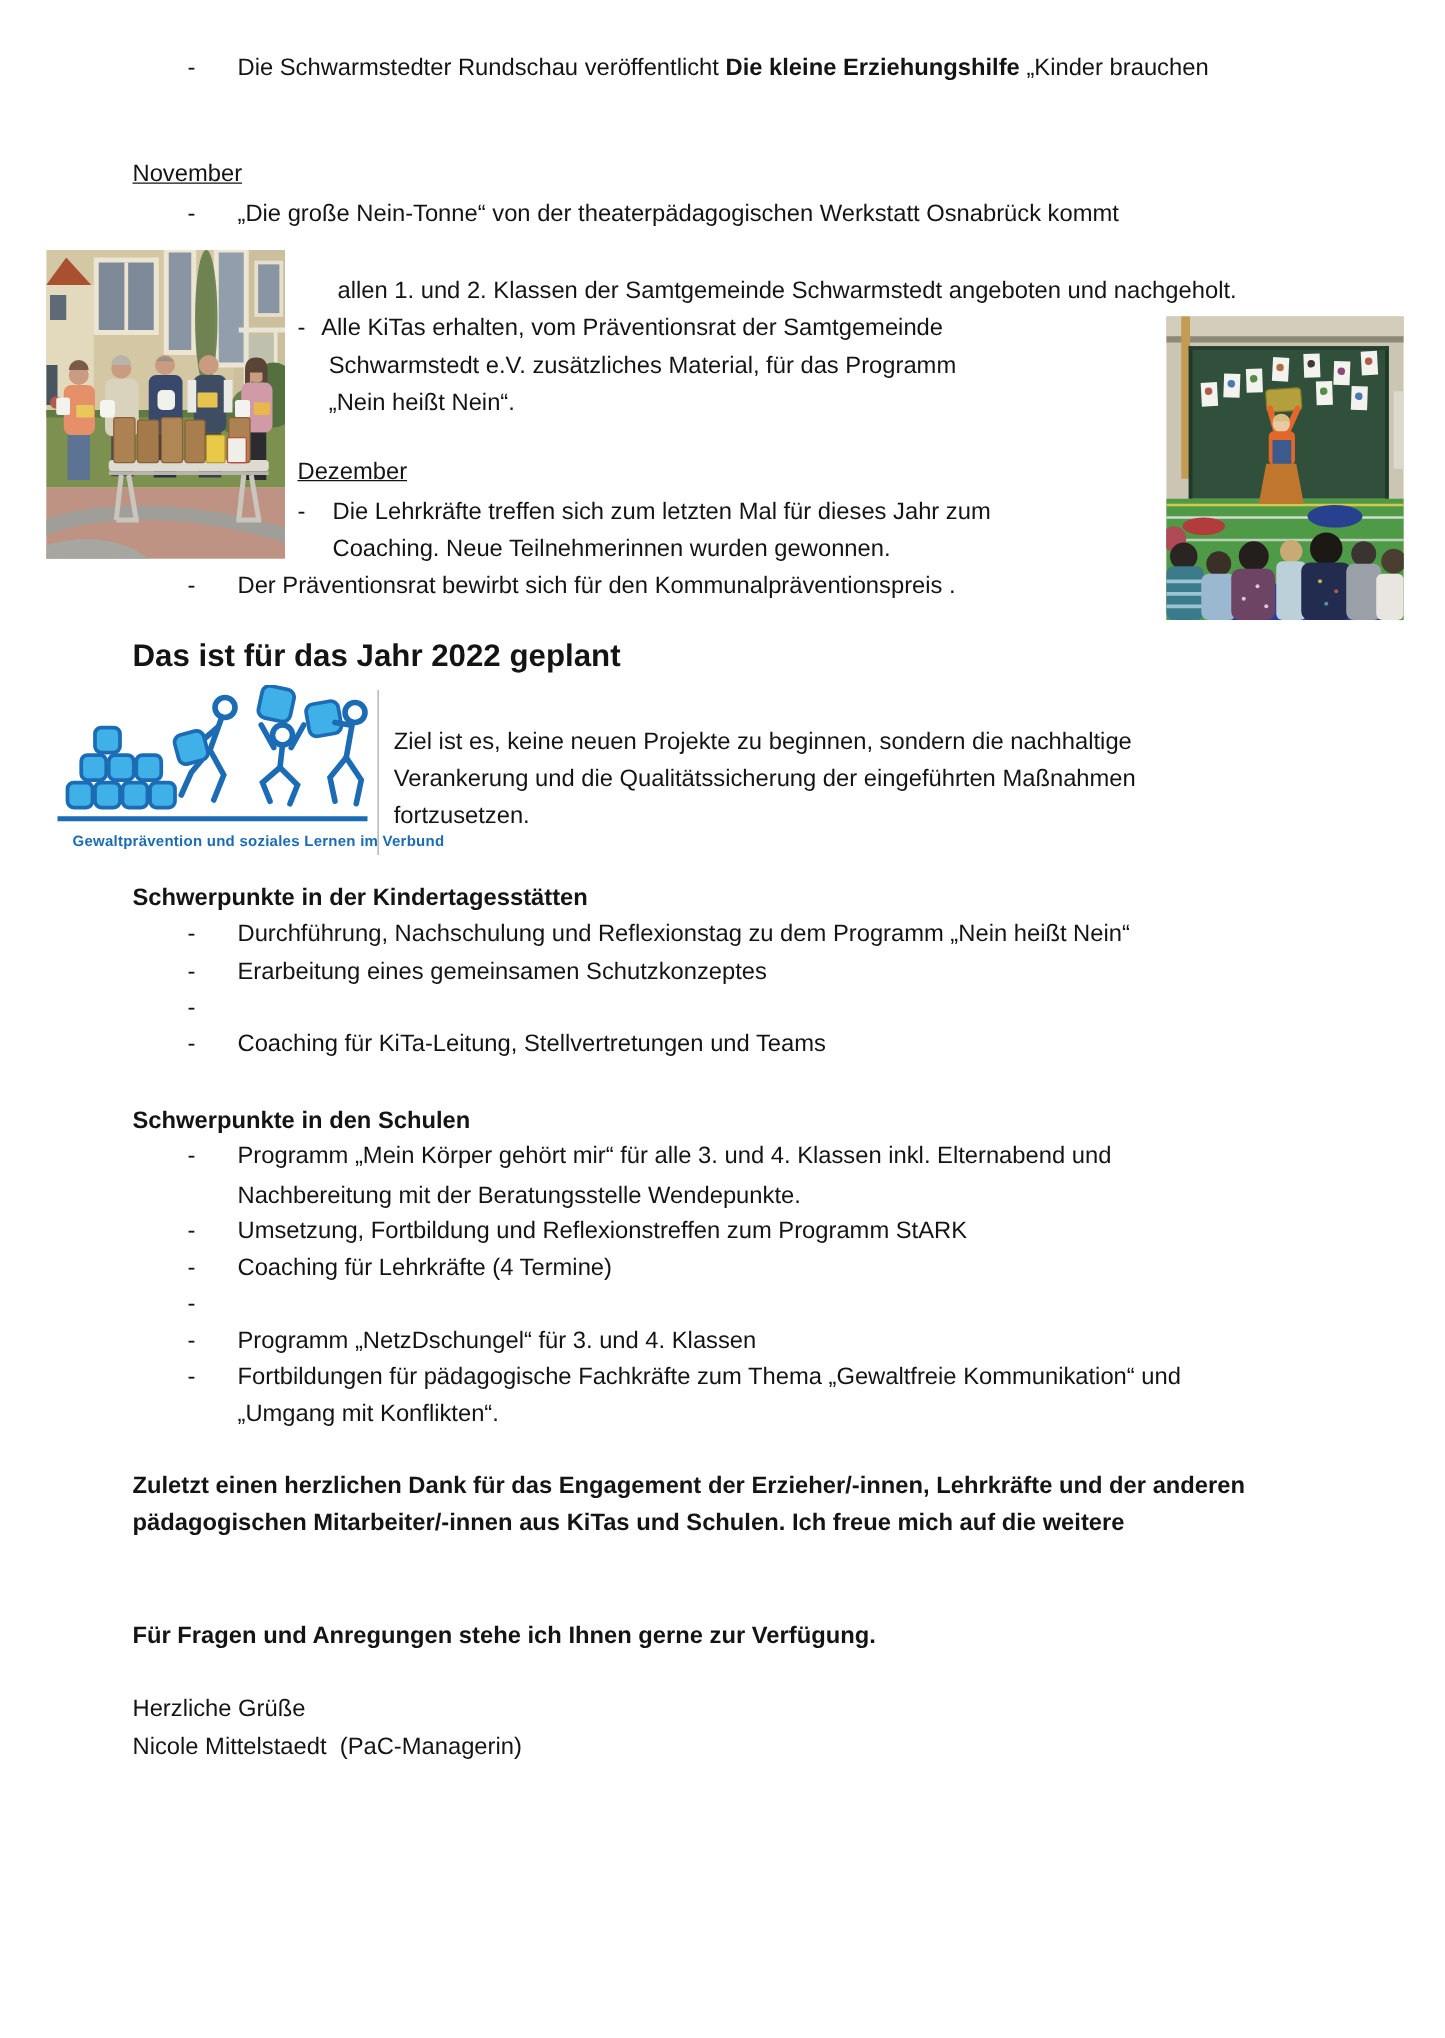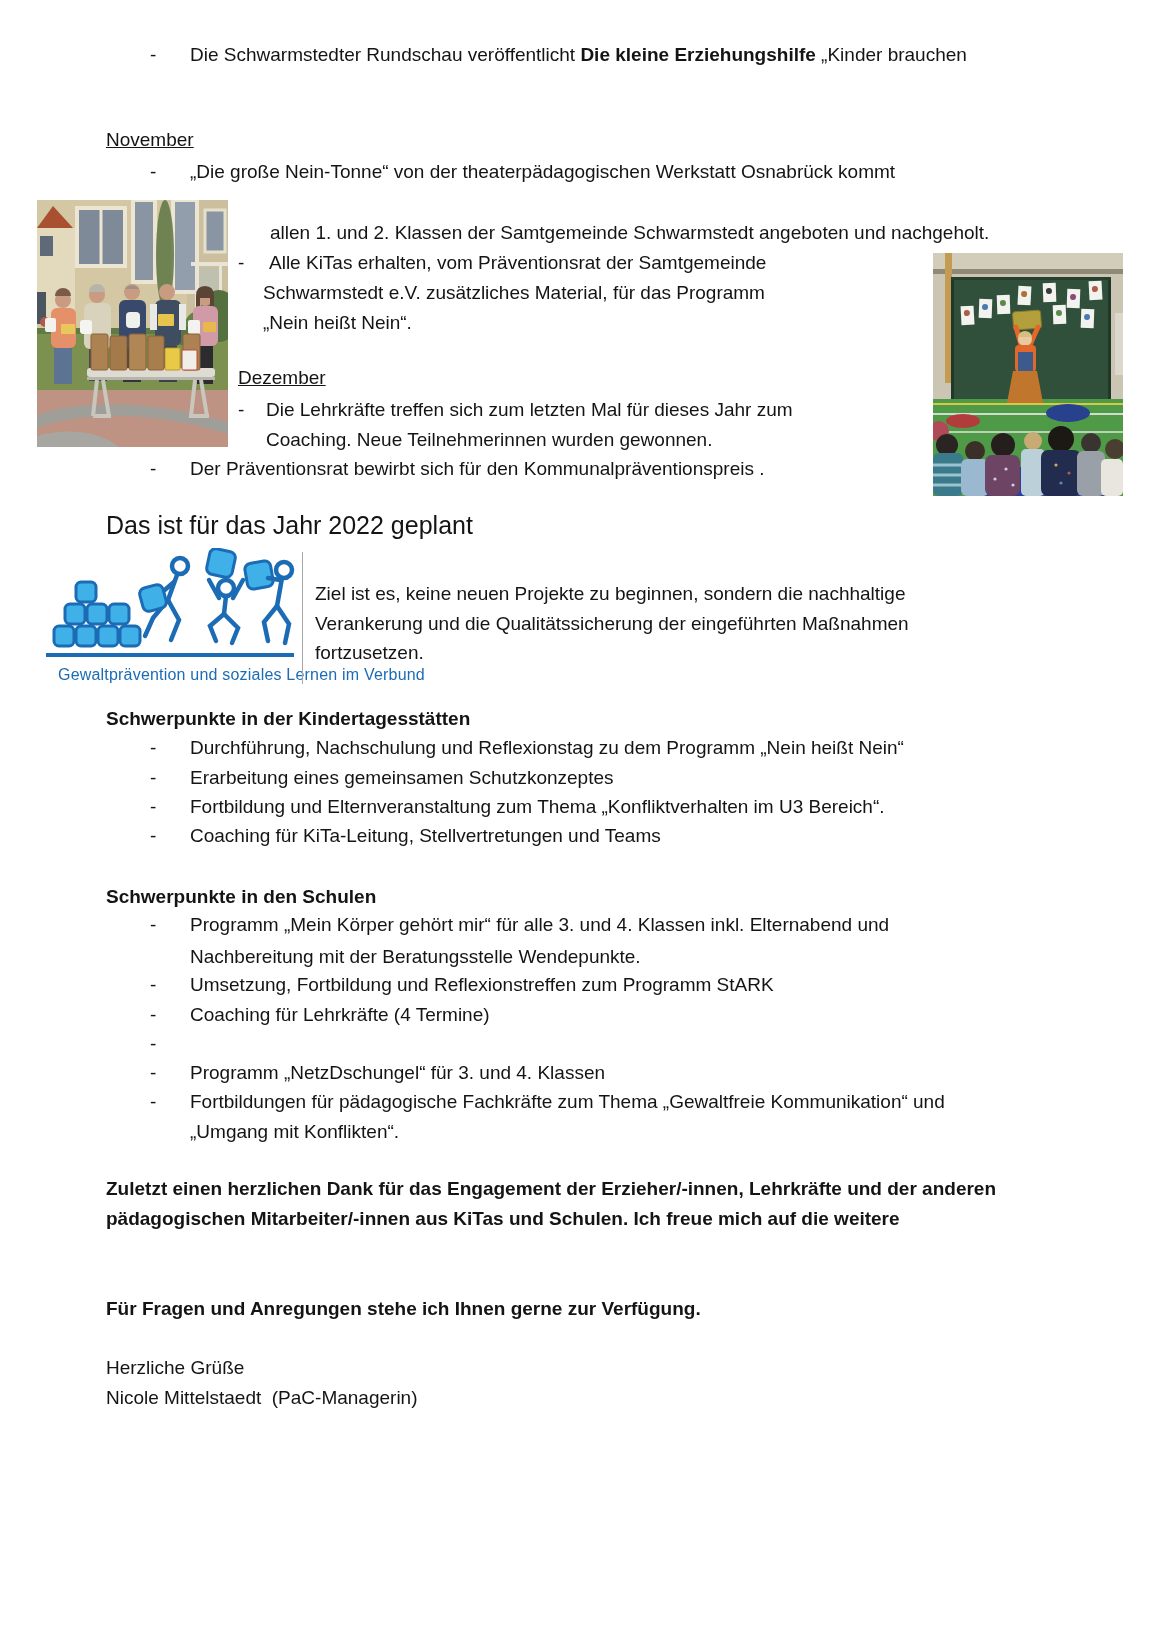--- a/index.html
+++ b/index.html
@@ -13,26 +13,26 @@
   }
   .line{
     position:absolute;
     font-size:19px;
     line-height:24px;
     white-space:pre;
     color:#141414;
   }
   .bold{font-weight:bold;}
   .uline{text-decoration:underline;}
-  .h-big{font-size:25px;font-weight:normal;}
+  .h-big{font-size:25px;font-weight:bold;}
   .dash{width:14px;}
   .logo-caption{
     position:absolute;
-    font-size:16px;
-    font-weight:normal;
+    font-size:12px;
+    font-weight:bold;
     color:#1b6cb4;
     letter-spacing:0.2px;
     white-space:pre;
     text-align:right;
   }
   .vline{
     position:absolute;
     width:1px;background:#a8a8a8;
   }
   svg{position:absolute;display:block;}
@@ -45,21 +45,21 @@
   <div class="line dash" style="left:150px;top:43px">-</div>
   <div class="line" style="left:190px;top:43px"><span>Die Schwarmstedter Rundschau veröffentlicht </span><span class="bold">Die kleine Erziehungshilfe</span><span> „Kinder brauchen</span></div>
 
   <div class="line uline" style="left:106px;top:128px">November</div>
 
   <div class="line dash" style="left:150px;top:160px">-</div>
   <div class="line" style="left:190px;top:160px">„Die große Nein-Tonne“ von der theaterpädagogischen Werkstatt Osnabrück kommt</div>
   <div class="line" style="left:270px;top:221px">allen 1. und 2. Klassen der Samtgemeinde Schwarmstedt angeboten und nachgeholt.</div>
 
   <div class="line dash" style="left:238px;top:251px">-</div>
-  <div class="line" style="left:269px;top:251px">Alle KiTas erhalten, vom Präventionsrat der Samtgemeinde</div>
+  <div class="line" style="left:257px;top:251px">Alle KiTas erhalten, vom Präventionsrat der Samtgemeinde</div>
   <div class="line" style="left:263px;top:281px">Schwarmstedt e.V. zusätzliches Material, für das Programm</div>
   <div class="line" style="left:263px;top:311px">„Nein heißt Nein“.</div>
 
   <div class="line uline" style="left:238px;top:366px">Dezember</div>
   <div class="line dash" style="left:238px;top:398px">-</div>
   <div class="line" style="left:266px;top:428px">Coaching. Neue Teilnehmerinnen wurden gewonnen.</div>
   <div class="line" style="left:266px;top:398px">Die Lehrkräfte treffen sich zum letzten Mal für dieses Jahr zum</div>
   <div class="line dash" style="left:150px;top:457px">-</div>
   <div class="line" style="left:190px;top:457px">Der Präventionsrat bewirbt sich für den Kommunalpräventionspreis .</div>
 
@@ -286,21 +286,20 @@
   <div class="line" style="left:315px;top:582px">Ziel ist es, keine neuen Projekte zu beginnen, sondern die nachhaltige</div>
   <div class="line" style="left:315px;top:612px">Verankerung und die Qualitätssicherung der eingeführten Maßnahmen</div>
   <div class="line" style="left:315px;top:641px">fortzusetzen.</div>
 
   <div class="line bold" style="left:106px;top:707px">Schwerpunkte in der Kindertagesstätten</div>
   <div class="line dash" style="left:150px;top:736px">-</div>
   <div class="line" style="left:190px;top:736px">Durchführung, Nachschulung und Reflexionstag zu dem Programm „Nein heißt Nein“</div>
   <div class="line dash" style="left:150px;top:766px">-</div>
   <div class="line" style="left:190px;top:766px">Erarbeitung eines gemeinsamen Schutzkonzeptes</div>
   <div class="line dash" style="left:150px;top:795px">-</div>
-  <div class="line" style="left:190px;top:795px">Fortbildung und Elternveranstaltung zum Thema „Konfliktverhalten im U3 Bereich“.</div>
   <div class="line dash" style="left:150px;top:824px">-</div>
   <div class="line" style="left:190px;top:824px">Coaching für KiTa-Leitung, Stellvertretungen und Teams</div>
 
   <div class="line bold" style="left:106px;top:885px">Schwerpunkte in den Schulen</div>
   <div class="line dash" style="left:150px;top:913px">-</div>
   <div class="line" style="left:190px;top:913px">Programm „Mein Körper gehört mir“ für alle 3. und 4. Klassen inkl. Elternabend und</div>
   <div class="line" style="left:190px;top:945px">Nachbereitung mit der Beratungsstelle Wendepunkte.</div>
   <div class="line dash" style="left:150px;top:973px">-</div>
   <div class="line" style="left:190px;top:973px">Umsetzung, Fortbildung und Reflexionstreffen zum Programm StARK</div>
   <div class="line dash" style="left:150px;top:1003px">-</div>

